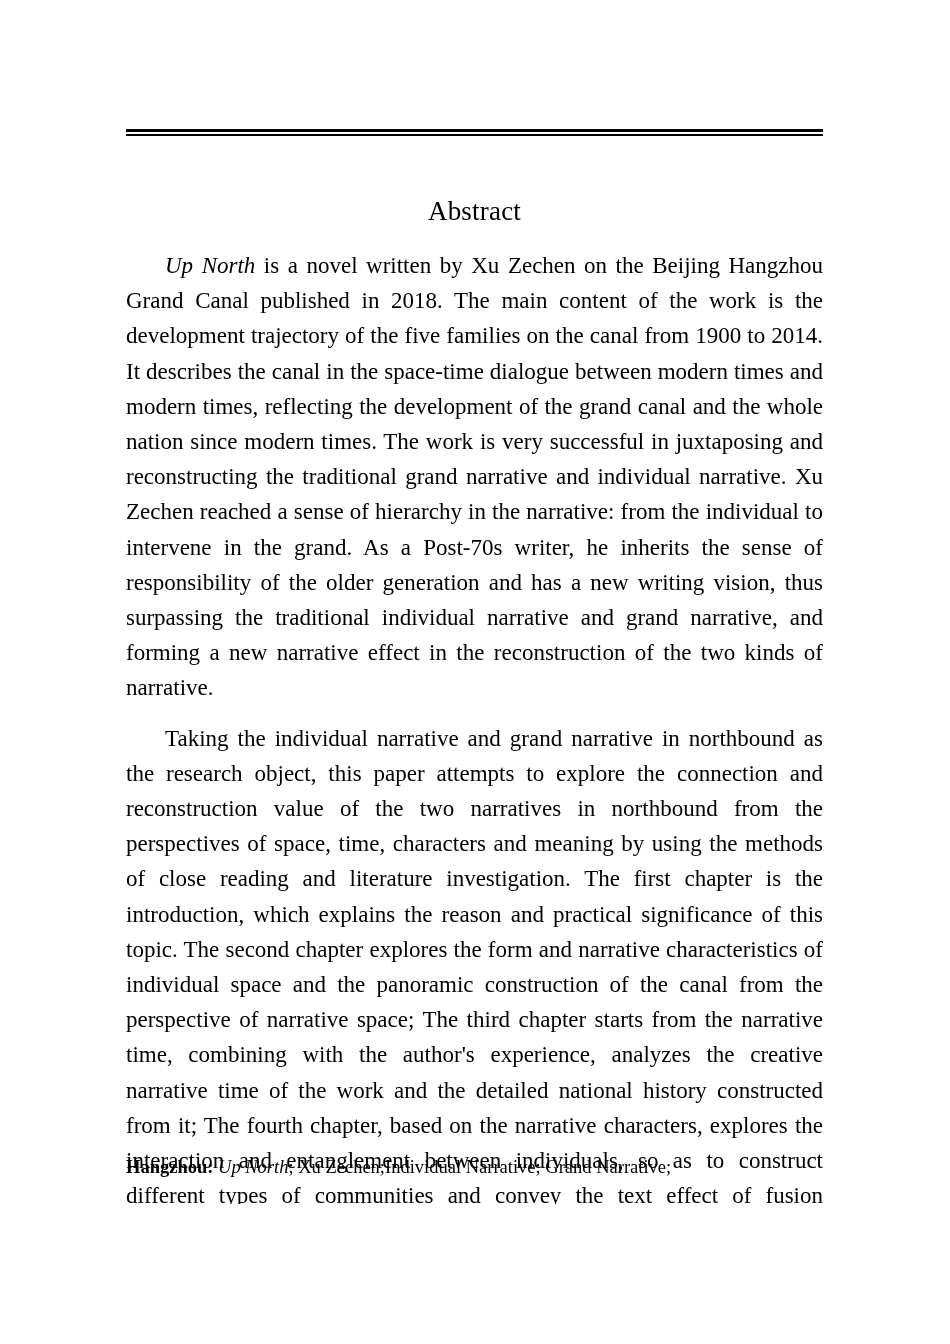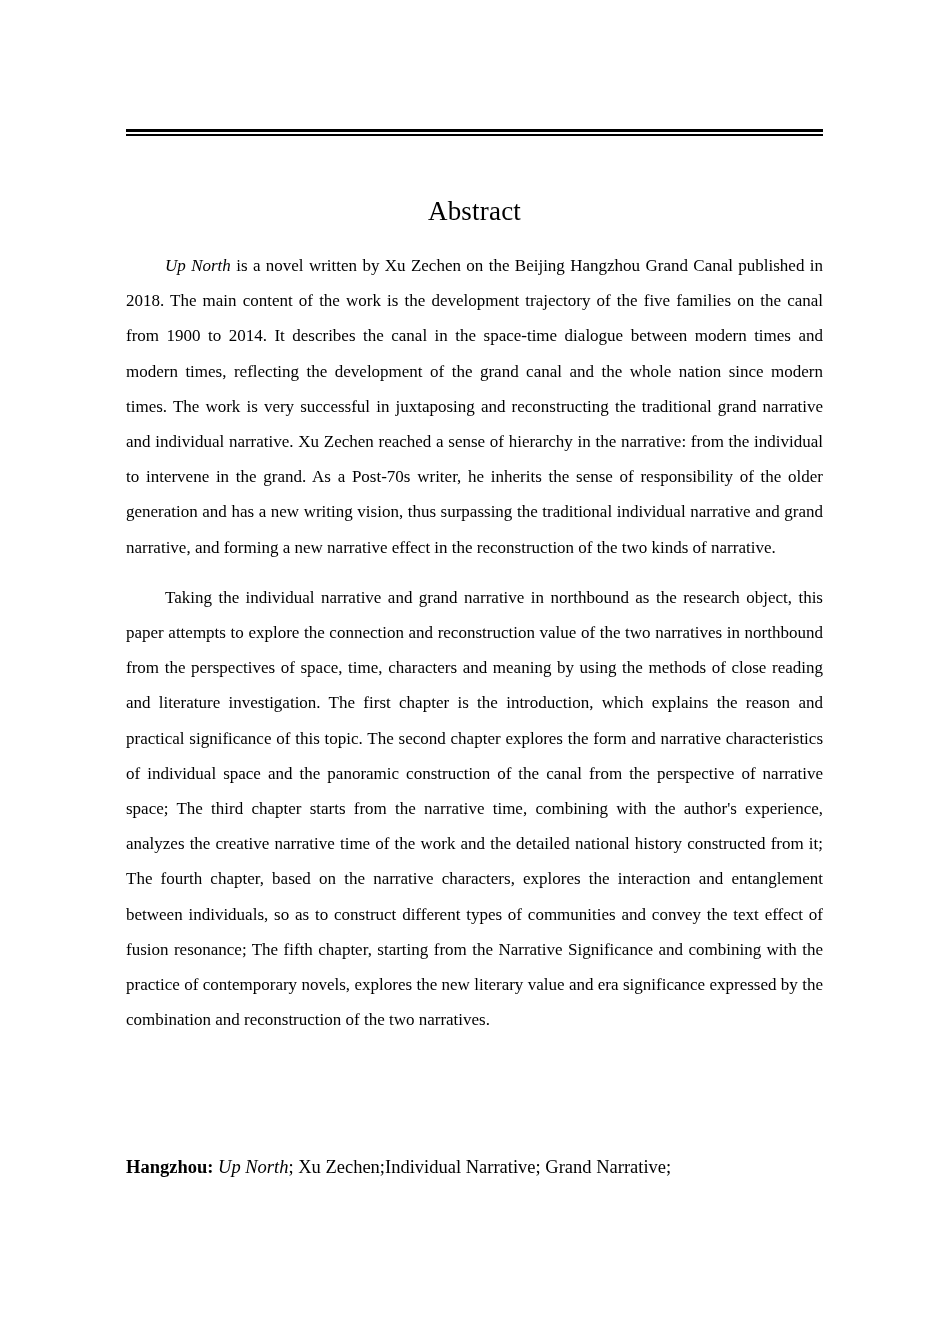--- a/index.html
+++ b/index.html
@@ -54,21 +54,21 @@
   .body-block {
     position: absolute;
     left: 126px;
     top: 248px;
     width: 697px;
   }
   p.para {
     margin: 0;
     text-align: justify;
     text-justify: inter-word;
-    font-size: 17px;
+    font-size: 23px;
     line-height: 35.2px;
     text-indent: 39px;
     hyphens: none;
   }
   p.para + p.para {
     margin-top: 15px;
   }
   .keywords {
     position: absolute;
     left: 126px;

